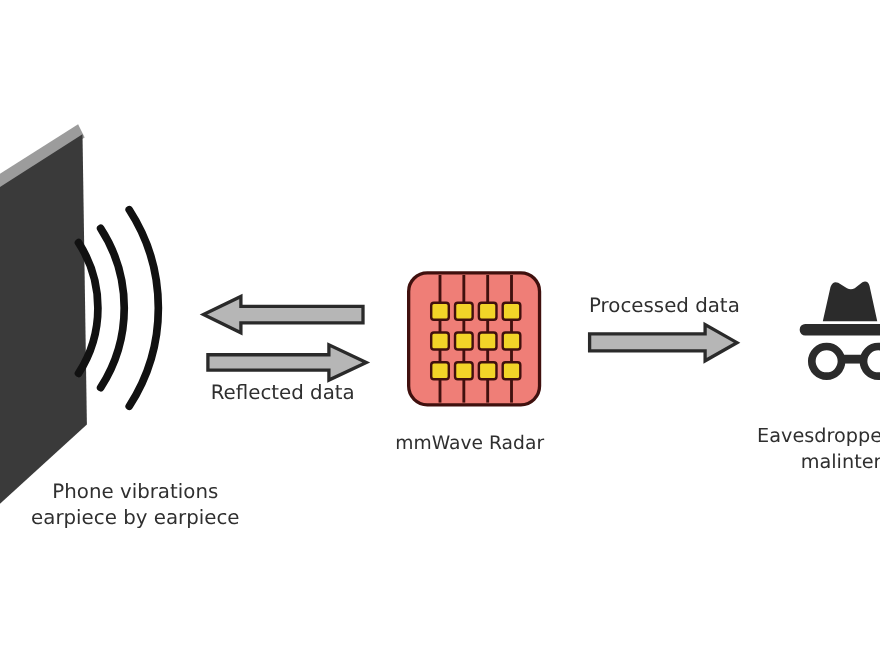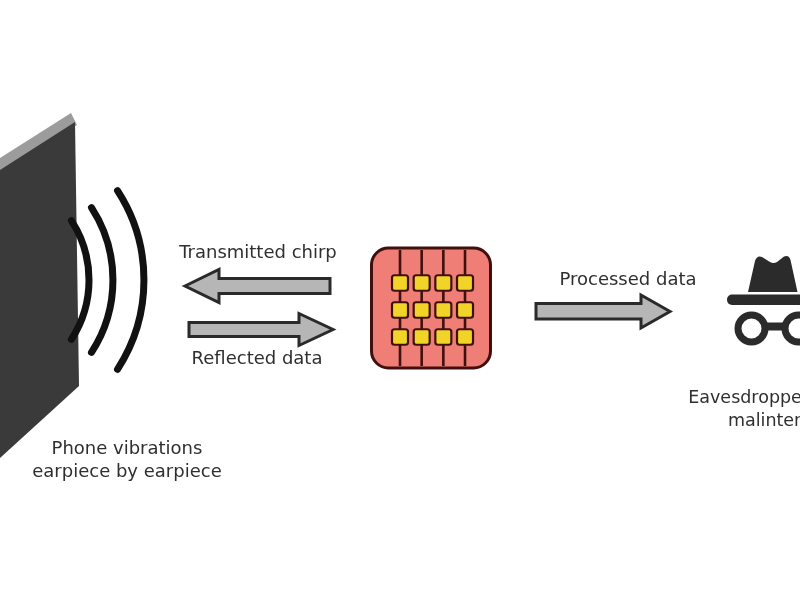--- a/index.html
+++ b/index.html
@@ -82,28 +82,28 @@
 
     <g>
       <path class="spy-solid" d="M 748 292 L 755 261 Q 757 255 762 257 L 770 262 Q 773.5 264 777 262 L 784 256.5 Q 789 254.5 790.5 260 L 797.5 292 Z"></path>
       <rect class="spy-solid" x="727" y="294.5" width="86" height="10.5" rx="5"></rect>
       <circle class="spy-ring" cx="751.5" cy="328.5" r="13.5"></circle>
       <circle class="spy-ring" cx="798.5" cy="328.5" r="13.5"></circle>
       <rect class="spy-solid" x="763.5" y="322.5" width="22" height="8"></rect>
     </g>
   </svg>
 
-  <div class="label" style="left:158px; top:240px; width:200px;">Transmitted chirp</div>
 
   <div class="label" style="left:157px; top:346px; width:200px;">Reflected data</div>
 
-  <div class="label" style="left:528px; top:267px; width:200px;text-align:center;">Processed data</div>
+  <div class="label" style="left:504px; top:267px; width:200px;text-align:center;">Processed data</div>
 
+  <div class="label" style="left:327px; top:392px; width:200px; font-size:17px;">mmWave Radar</div>
 
-  <div class="label" style="left:16px; top:436px; width:222px;">
+  <div class="label" style="left:0px; top:436px; width:222px;padding-left:12px;">
     <span style="display:block;">Phone vibrations</span>
     <span style="display:block;">earpiece by earpiece</span>
   </div>
 
   <div class="label" style="left:620px; top:386px; width:300px; font-size:17.5px;">
     <span style="display:block;">Eavesdropper with</span>
     <span style="display:block;">malintent</span>
   </div>
 
 </div>

